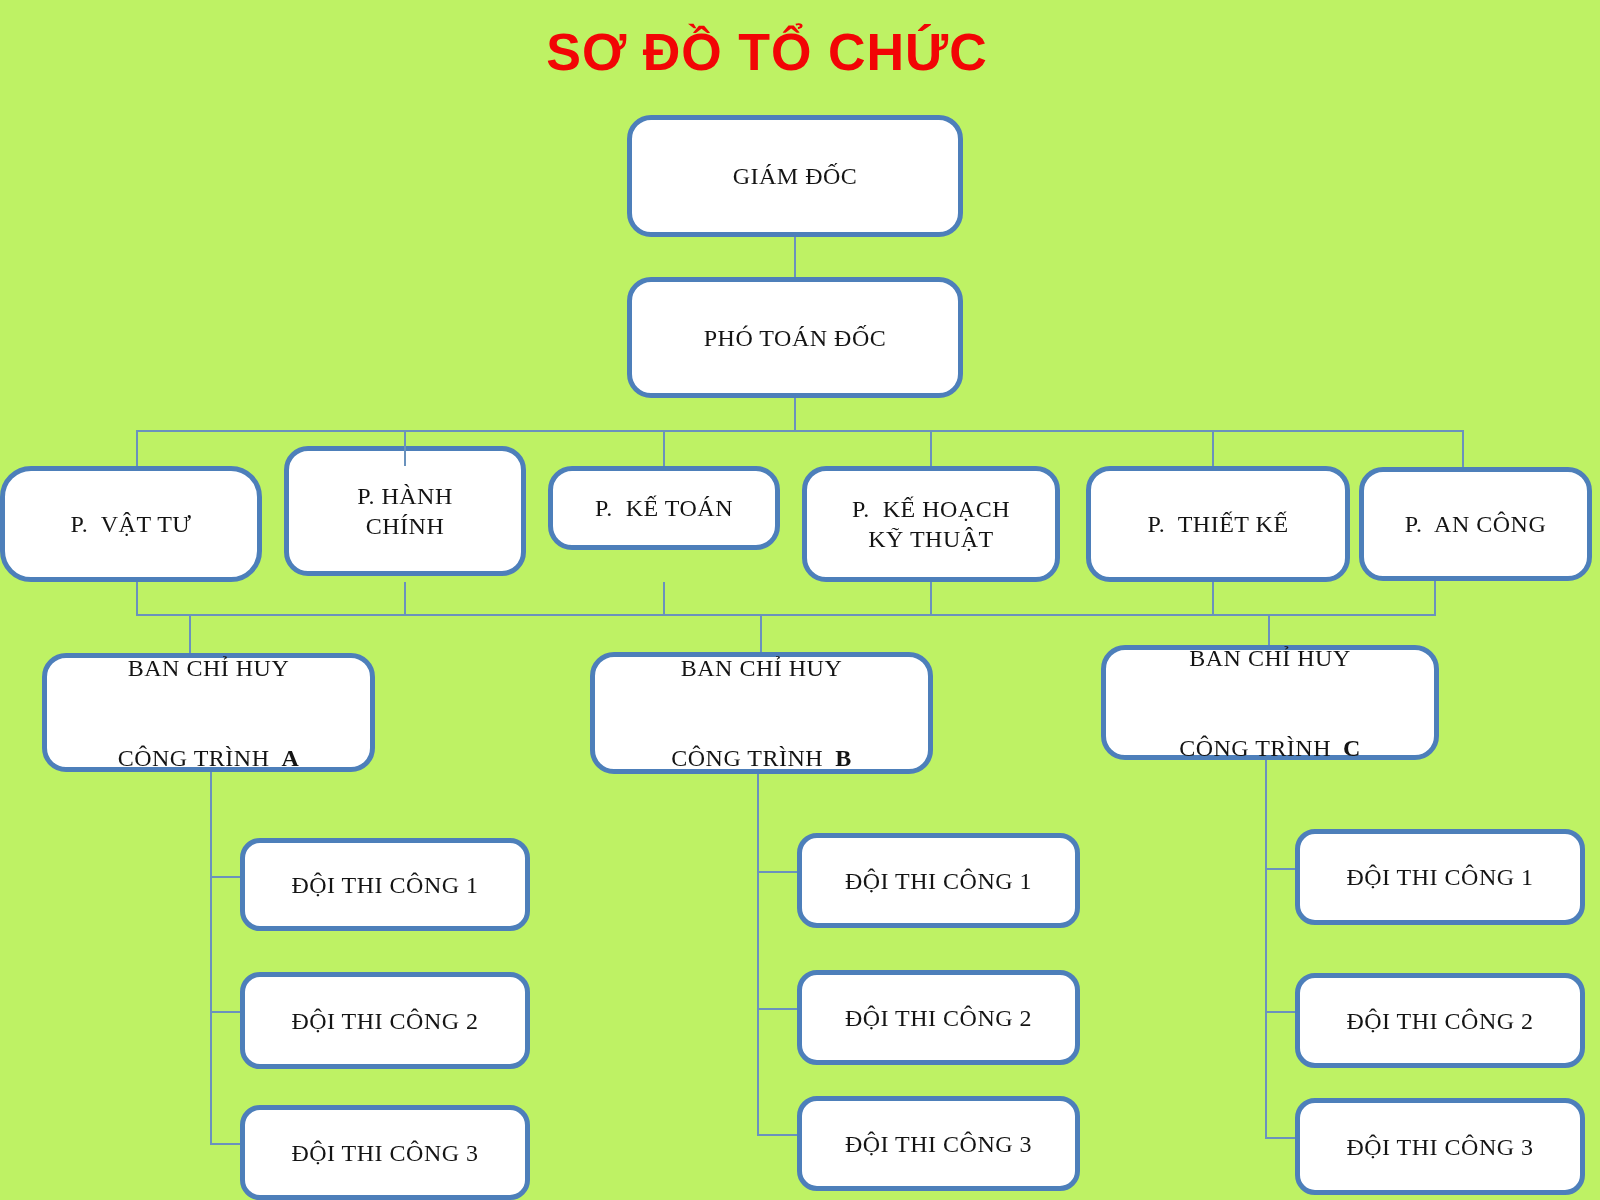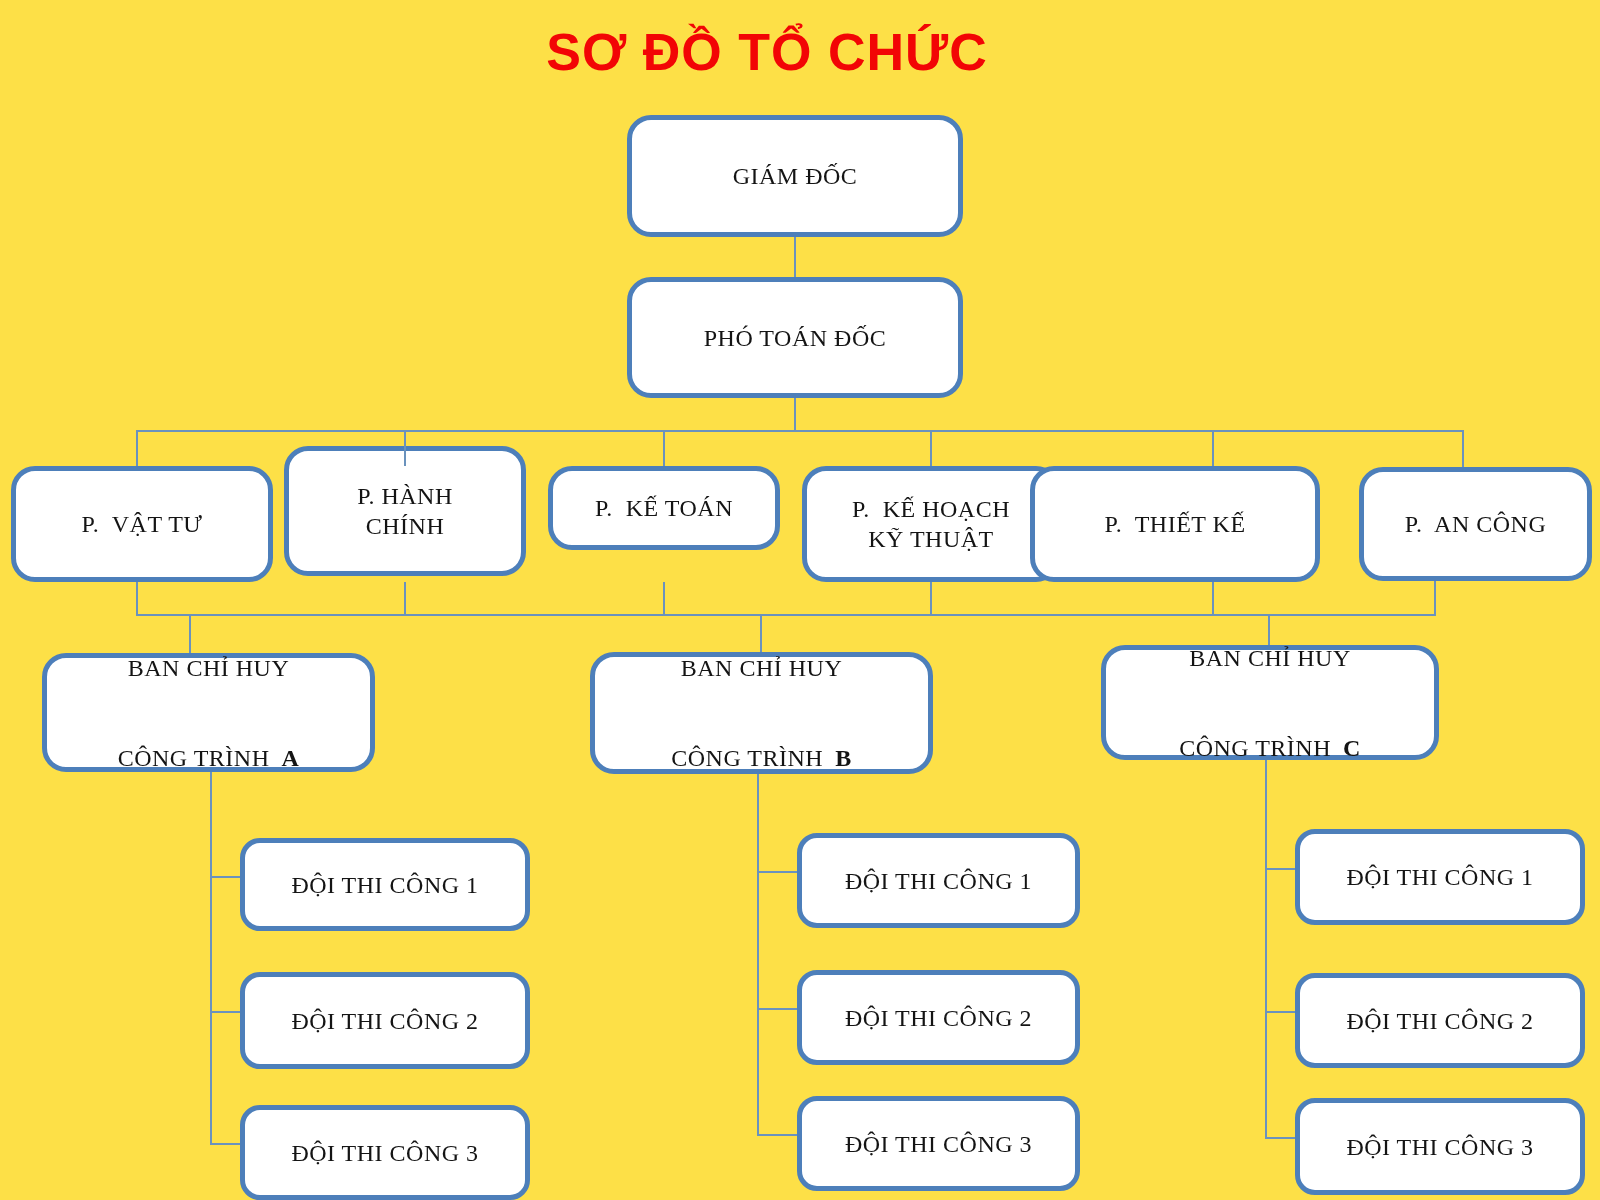--- a/index.html
+++ b/index.html
@@ -1,19 +1,19 @@
 <!DOCTYPE html>
 <html><head>
 <meta charset="utf-8">
 <style>
   html,body{margin:0;padding:0;background:#ffffff;}
   .canvas{
     position:relative;
     width:1600px;height:1200px;
-    background:#fde047;
+    background:#bef264;
     font-family:"Liberation Serif", serif;
     color:#141414;
     overflow:hidden;
   }
   .chart-title{
     position:absolute;
     top:22px;left:0;width:1534px;
     text-align:center;
     font-family:"Liberation Sans", sans-serif;
     font-weight:bold;
@@ -50,35 +50,35 @@
   <div class="chart-title">SƠ ĐỒ TỔ CHỨC</div>
 
   <div class="node" style="left:627px;top:115px;width:336px;height:122px;">
     <span class="lbl">GIÁM ĐỐC</span>
   </div>
 
   <div class="node" style="left:627px;top:277px;width:336px;height:121px;">
     <span class="lbl">PHÓ TOÁN ĐỐC</span>
   </div>
 
-  <div class="node" style="left:11px;top:466px;width:262px;height:116px;">
+  <div class="node" style="left:0;top:466px;width:262px;height:116px;border-radius:31px;">
     <span class="lbl">P.  VẬT TƯ</span>
   </div>
   <div class="node" style="left:284px;top:446px;width:242px;height:130px;">
     <span class="lbl">P. HÀNH
 CHÍNH</span>
   </div>
   <div class="node" style="left:548px;top:466px;width:232px;height:84px;">
     <span class="lbl">P.  KẾ TOÁN</span>
   </div>
   <div class="node" style="left:802px;top:466px;width:258px;height:116px;">
     <span class="lbl">P.  KẾ HOẠCH
 KỸ THUẬT</span>
   </div>
-  <div class="node" style="left:1030px;top:466px;width:290px;height:116px;">
+  <div class="node" style="left:1086px;top:466px;width:264px;height:116px;">
     <span class="lbl">P.  THIẾT KẾ</span>
   </div>
   <div class="node" style="left:1359px;top:467px;width:233px;height:114px;">
     <span class="lbl">P.  AN CÔNG</span>
   </div>
 
   <div class="node" style="left:42px;top:653px;width:333px;height:119px;">
     <div class="lbl">
       <div>BAN CHỈ HUY</div>
       <div class="ban-line2"><span>CÔNG TRÌNH</span><b>A</b></div>

